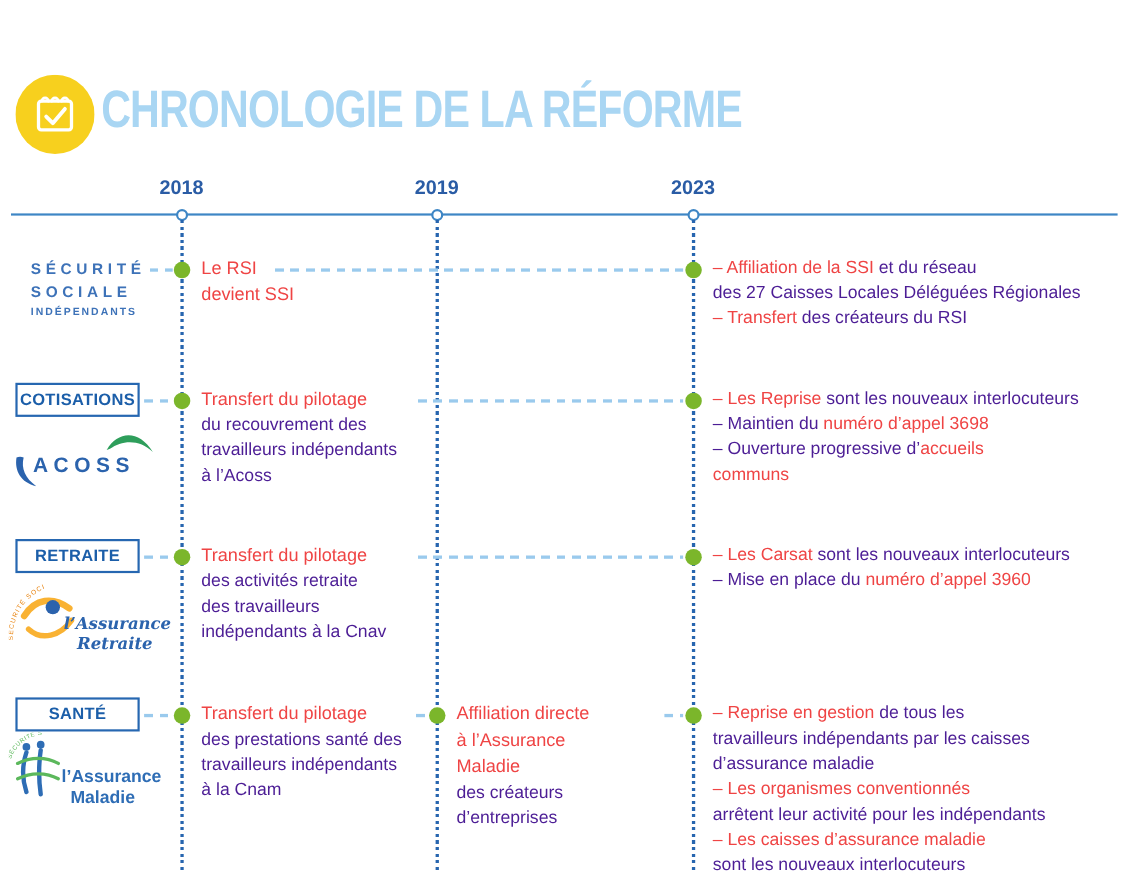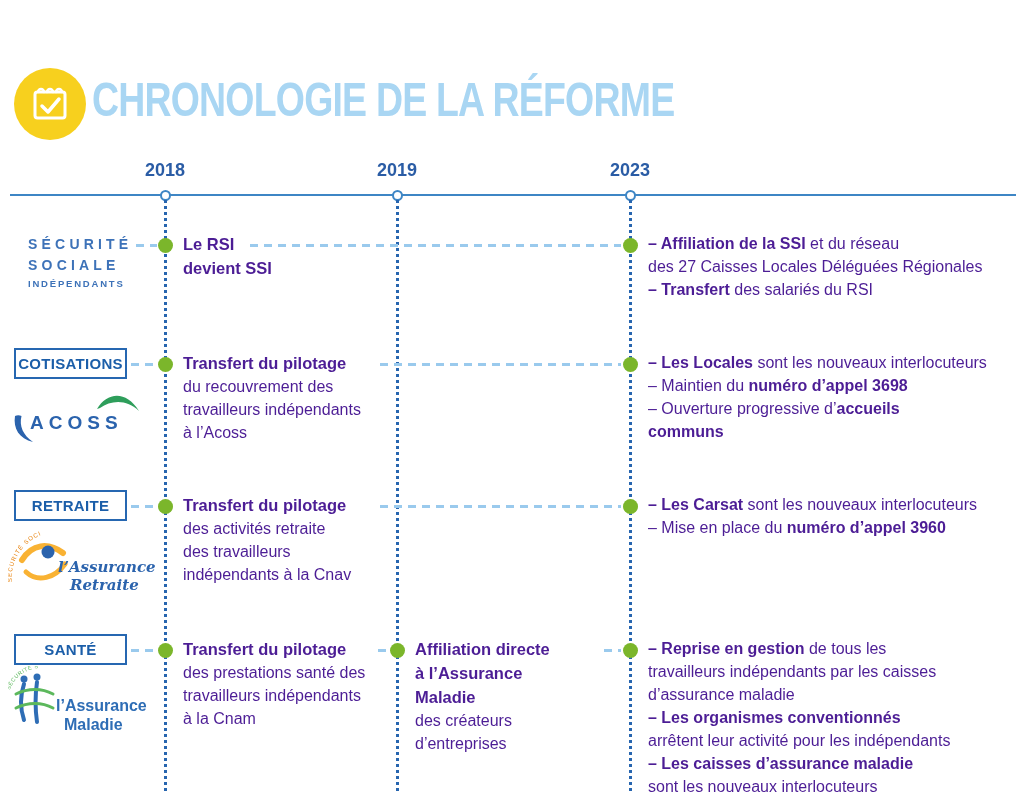--- a/index.html
+++ b/index.html
@@ -18,21 +18,21 @@
   .yearlbl{position:absolute;width:84px;text-align:center;font-size:18px;font-weight:bold;color:#2A5CA5;}
   .marker{position:absolute;width:11px;height:11px;border:2.5px solid #3E86C5;border-radius:50%;background:#fff;box-sizing:border-box;}
   .dotline{position:absolute;width:3px;background:repeating-linear-gradient(to bottom,#2765AF 0 3px,transparent 3px 6px);}
   .gdot{position:absolute;width:15px;height:15px;border-radius:50%;background:#7BB62B;}
   .dash{position:absolute;height:3px;background:repeating-linear-gradient(to right,#9ACAED 0 8px,transparent 8px 14px);}
 
   
   .evt{position:absolute;white-space:nowrap;}
   .evt .line{font-size:16px;line-height:23px;}
   .evt .line.hd{font-size:16.5px;line-height:24px;}
-  .evt .b{color:#4c1d95;font-weight:bold;}
+  .evt .b{color:#ef4444;font-weight:normal;}
   .evt .r{color:#4c1d95;font-weight:normal;}
 
   
   .wordmark{position:absolute;left:28px;top:192px;color:#3D72B8;}
   .wm1{font-size:14px;font-weight:bold;letter-spacing:4.2px;line-height:21px;}
   .wm2{font-size:9.5px;font-weight:bold;letter-spacing:1.8px;line-height:16px;}
   .catbox{position:absolute;left:14px;width:113px;height:31px;border:2px solid #2667B1;
           box-sizing:border-box;display:flex;align-items:center;justify-content:center;
           font-size:15px;font-weight:bold;color:#1B5EA9;letter-spacing:0.3px;}
   .blackbar{position:absolute;left:0;bottom:0;width:100%;height:13px;background:#000;}
@@ -120,34 +120,34 @@
     <div class="dash" style="left: 250px; top: 201.5px; width: 371px;"></div>
     <div class="gdot" style="left: 157.5px; top: 195.5px;"></div>
     <div class="evt" style="left: 183px; top: 190px;">
       <div class="line hd"><span class="b">Le RSI</span></div>
       <div class="line hd"><span class="b">devient SSI</span></div>
     </div>
     <div class="gdot" style="left: 622.5px; top: 195.5px;"></div>
     <div class="evt" style="left: 648px; top: 190px;">
       <div class="line"><span class="b">– Affiliation de la SSI</span><span class="r"> et du réseau</span></div>
       <div class="line"><span class="r">des 27 Caisses Locales Déléguées Régionales</span></div>
-      <div class="line"><span class="b">– Transfert</span><span class="r"> des salariés du RSI</span></div>
+      <div class="line"><span class="b">– Transfert</span><span class="r"> des créateurs du RSI</span></div>
     </div>
     <div class="dash" style="left: 131px; top: 320.5px; width: 26px;"></div>
     <div class="dash" style="left: 380px; top: 320.5px; width: 241px;"></div>
     <div class="gdot" style="left: 157.5px; top: 314.5px;"></div>
     <div class="evt" style="left: 183px; top: 309px;">
       <div class="line hd"><span class="b">Transfert du pilotage</span></div>
       <div class="line"><span class="r">du recouvrement des</span></div>
       <div class="line"><span class="r">travailleurs indépendants</span></div>
       <div class="line"><span class="r">à l’Acoss</span></div>
     </div>
     <div class="gdot" style="left: 622.5px; top: 314.5px;"></div>
     <div class="evt" style="left: 648px; top: 309px;">
-      <div class="line"><span class="b">– Les Locales</span><span class="r"> sont les nouveaux interlocuteurs</span></div>
+      <div class="line"><span class="b">– Les Reprise</span><span class="r"> sont les nouveaux interlocuteurs</span></div>
       <div class="line"><span class="r">– Maintien du </span><span class="b">numéro d’appel 3698</span></div>
       <div class="line"><span class="r">– Ouverture progressive d’</span><span class="b">accueils</span></div>
       <div class="line"><span class="b">communs</span></div>
     </div>
     <div class="dash" style="left: 131px; top: 462.5px; width: 26px;"></div>
     <div class="dash" style="left: 380px; top: 462.5px; width: 241px;"></div>
     <div class="gdot" style="left: 157.5px; top: 456.5px;"></div>
     <div class="evt" style="left: 183px; top: 451px;">
       <div class="line hd"><span class="b">Transfert du pilotage</span></div>
       <div class="line"><span class="r">des activités retraite</span></div>

